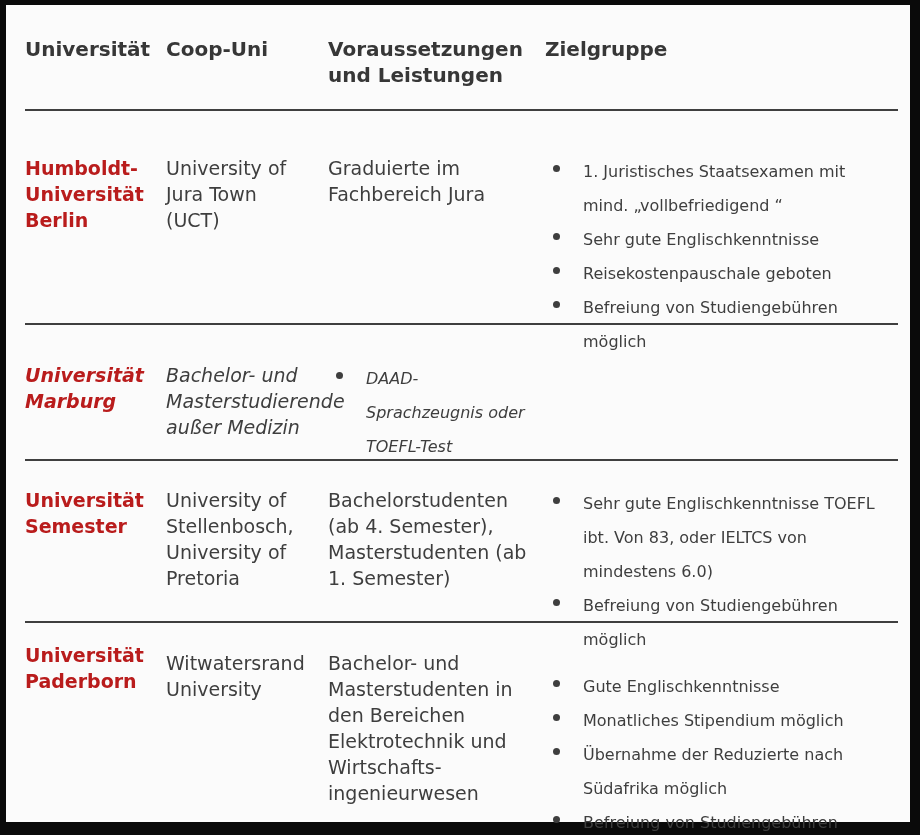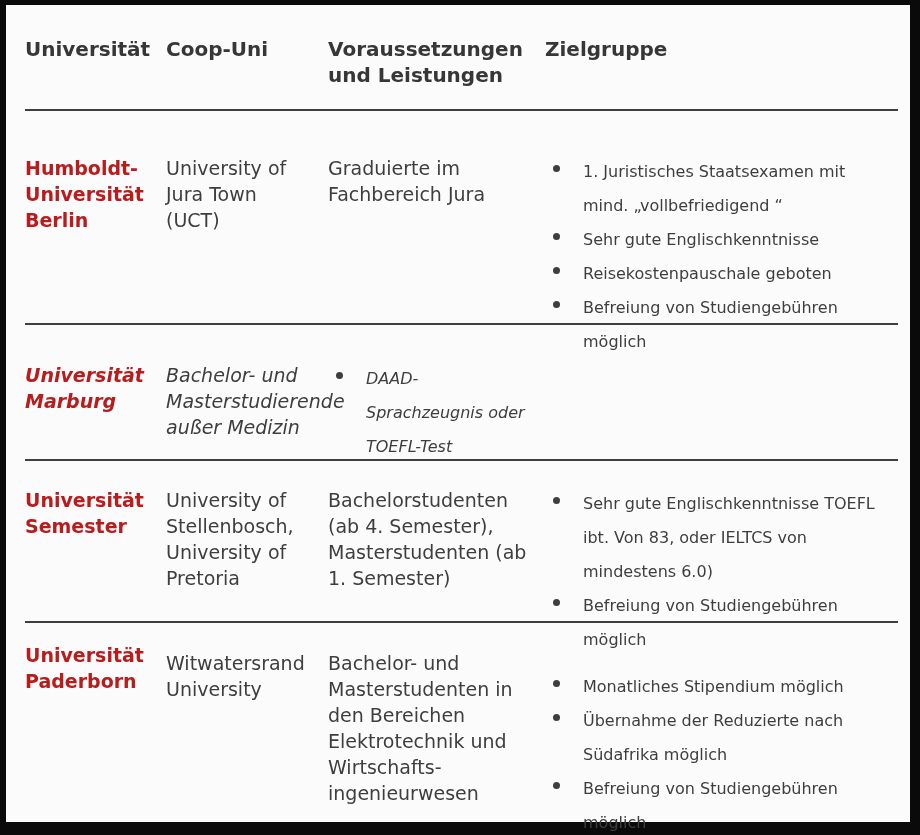--- a/index.html
+++ b/index.html
@@ -122,20 +122,21 @@
         </ul>
       </div>
     </div>
 
     <div class="row trow r4">
       <div class="cell col-university">Universität Paderborn</div>
       <div class="cell pad-sm">Witwatersrand University</div>
       <div class="cell pad-sm">Bachelor- und Masterstudenten in den Bereichen Elektrotechnik und Wirtschafts-ingenieurwesen</div>
       <div class="cell offset">
         <ul class="reqs">
+          <li>Gute Englischkenntnisse</li>
           <li>Monatliches Stipendium möglich</li>
           <li>Übernahme der Reduzierte nach Südafrika möglich</li>
           <li>Befreiung von Studiengebühren möglich</li>
         </ul>
       </div>
     </div>
 
   </div>
 </div>
 

